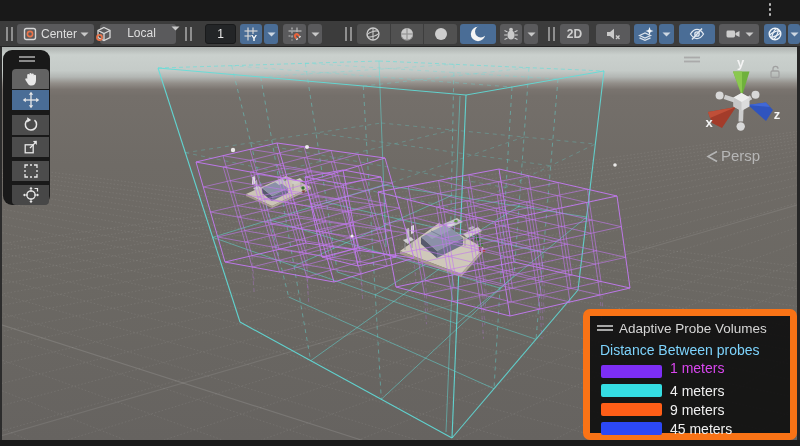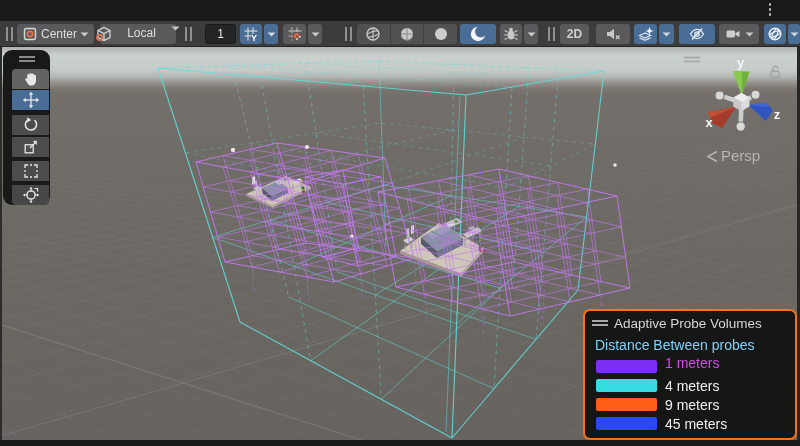--- a/index.html
+++ b/index.html
@@ -646,21 +646,21 @@
           <ellipse cx="8" cy="8" rx="2.1" ry="5.8" fill="none" stroke="#eef2f7" stroke-width="1.2" transform="rotate(24 8 8)"></ellipse>
         </svg>
       </div>
  <div style="position:absolute;left:788px;top:3px;width:12px;height:20px;background:#4a6d96;border-radius:3px;display:flex;align-items:center;justify-content:center;">
         <svg width="9" height="5" viewBox="0 0 9 5" style="display:block">
           <polygon points="0.5,0.5 8.5,0.5 4.5,4.5" fill="#cdd7e2"></polygon>
         </svg>
       </div>
 </div>
 
-<div style="position:absolute;left:583px;top:309px;width:214px;height:131px;background:rgba(10,10,10,0.87);border-radius:7px;border:2px solid #f97316;box-sizing:border-box;font-family:'Liberation Sans',sans-serif">
+<div style="position:absolute;left:583px;top:309px;width:214px;height:131px;background:rgba(10,10,10,0.87);border-radius:7px;border:7px solid #f97316;box-sizing:border-box;font-family:'Liberation Sans',sans-serif">
  <div style="position:absolute;left:7px;top:9px;width:16px;height:2px;background:#a8a8a8"></div>
  <div style="position:absolute;left:7px;top:13px;width:16px;height:2px;background:#a8a8a8"></div>
  <div style="position:absolute;left:29px;top:5px;font-size:13.5px;color:#d6d6d6">Adaptive Probe Volumes</div>
  <div style="position:absolute;left:10px;top:26px;font-size:14px;color:#7dd3fc">Distance Between probes</div>
  <div style="position:absolute;left:11px;top:49px;width:61px;height:13px;background:#7d2ef5;border-radius:2px"></div>
       <div style="position:absolute;left:80px;top:44px;font-size:14px;color:#d946ef">1 meters</div>
  <div style="position:absolute;left:11px;top:68px;width:61px;height:13px;background:#35dde2;border-radius:2px"></div>
       <div style="position:absolute;left:80px;top:67px;font-size:14px;color:#f0f0f0">4 meters</div>
  <div style="position:absolute;left:11px;top:87px;width:61px;height:13px;background:#ff5e17;border-radius:2px"></div>
       <div style="position:absolute;left:80px;top:86px;font-size:14px;color:#f0f0f0">9 meters</div>

